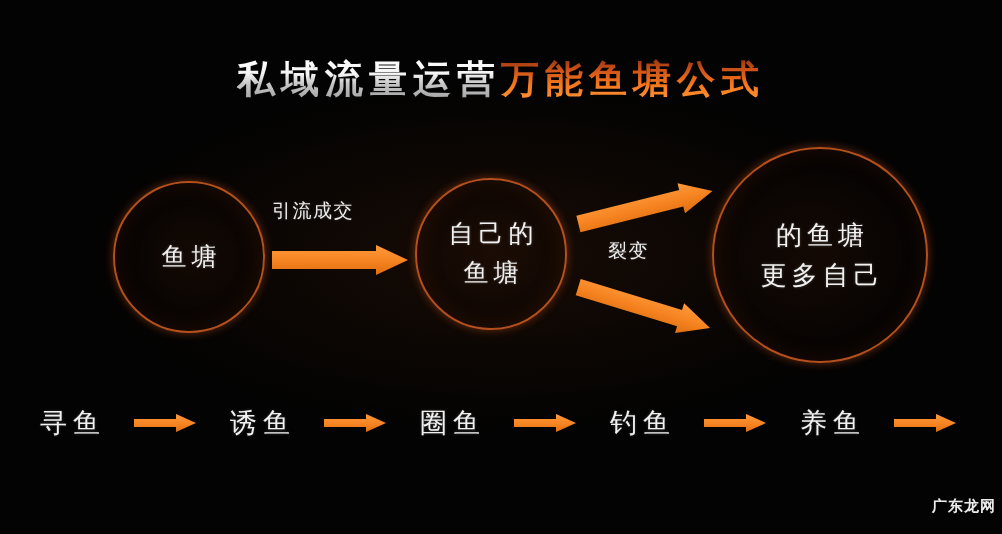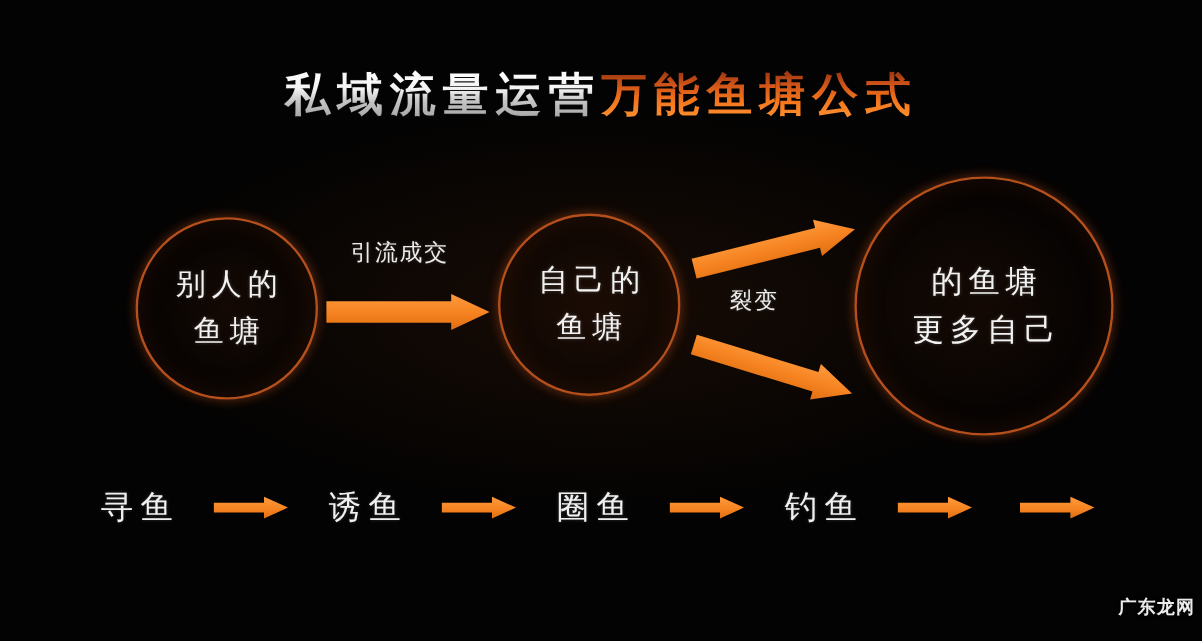--- a/index.html
+++ b/index.html
@@ -97,21 +97,21 @@
 
   
   .arrow-label {
     position: absolute;
     color: #ededed;
     font-size: 19px;
     letter-spacing: 1.5px;
     white-space: nowrap;
     text-shadow: 0 0 3px rgba(255,255,255,0.2);
   }
-  #label-flow  { left: 272px; top: 198px; margin-left: 20px; }
+  #label-flow  { left: 272px; top: 198px; }
   #label-split { left: 608px; top: 238px; }
 
   
   #chain {
     position: absolute;
     left: 0;
     right: 0;
     top: 405px;
     display: flex;
     align-items: center;
@@ -150,21 +150,20 @@
 </head>
 <body>
 
 <div id="stage">
 
   <div class="title">
     <span class="t-white">私域流量运营</span><span class="t-orange">万能鱼塘公式</span>
   </div>
 
   <div class="circle" id="circle-1">
-    <div class="c-line">别人的</div>
     <div class="c-line">鱼塘</div>
   </div>
 
   <div class="circle" id="circle-2">
     <div class="c-line">自己的</div>
     <div class="c-line">鱼塘</div>
   </div>
 
   <div class="circle big" id="circle-3">
     <div class="c-line">的鱼塘</div>
@@ -248,20 +247,21 @@
       </svg>
     </div>
 
     <div class="chain-word">钓鱼</div>
     <div class="chain-arrow">
       <svg width="62" height="20" viewBox="0 0 62 20">
         <polygon points="0,6 42,6 42,1 62,10 42,19 42,14 0,14" fill="url(#gS1)"></polygon>
       </svg>
     </div>
 
+    <div class="chain-word">养鱼</div>
     <div class="chain-arrow">
       <svg width="62" height="20" viewBox="0 0 62 20">
         <polygon points="0,6 42,6 42,1 62,10 42,19 42,14 0,14" fill="url(#gS1)"></polygon>
       </svg>
     </div>
 
   </div>
 
   <div id="watermark">广东龙网</div>
 

